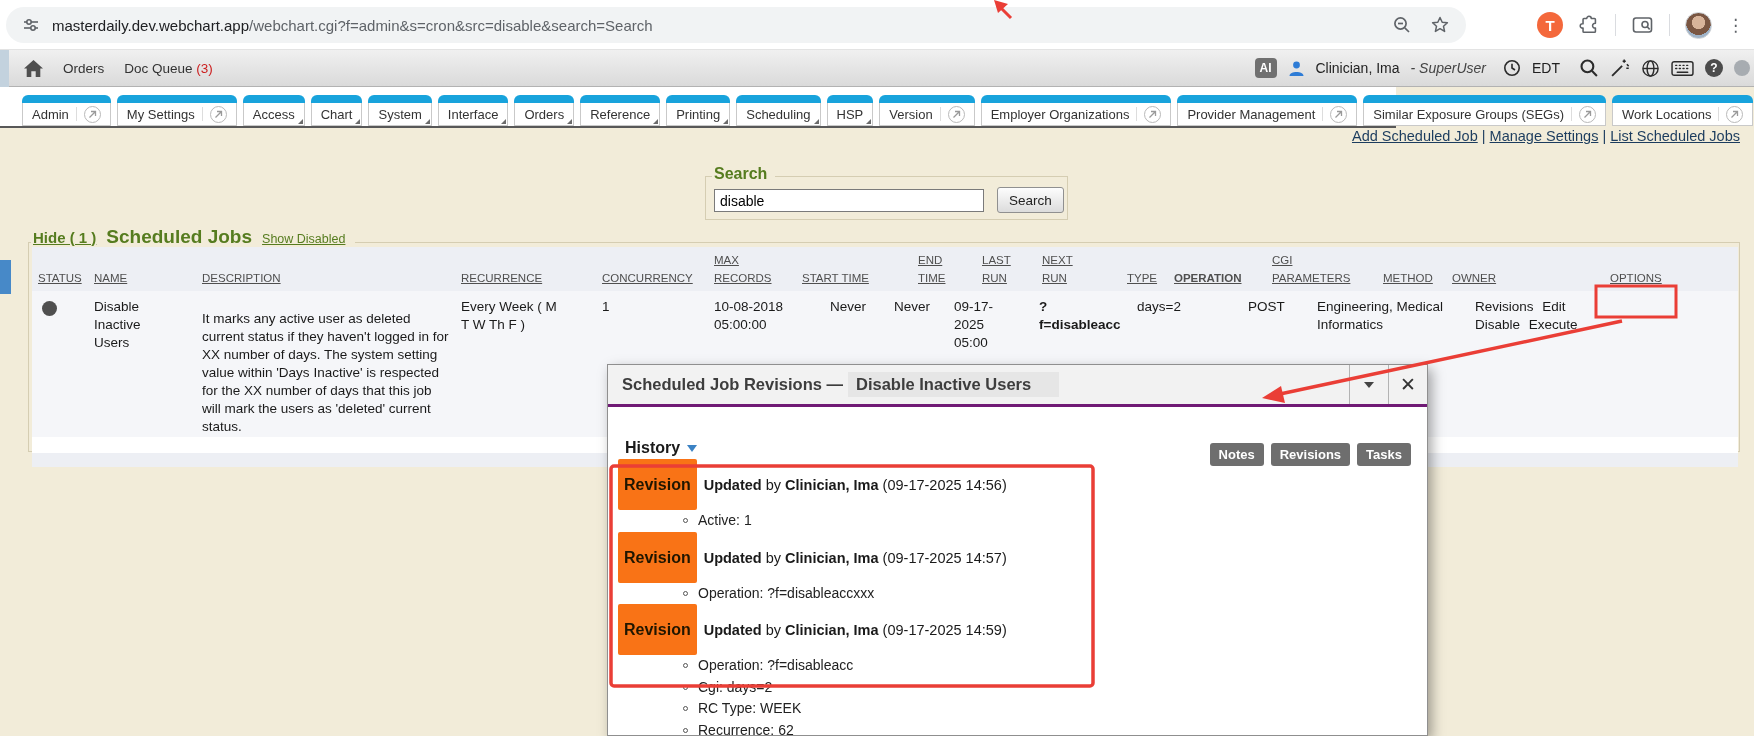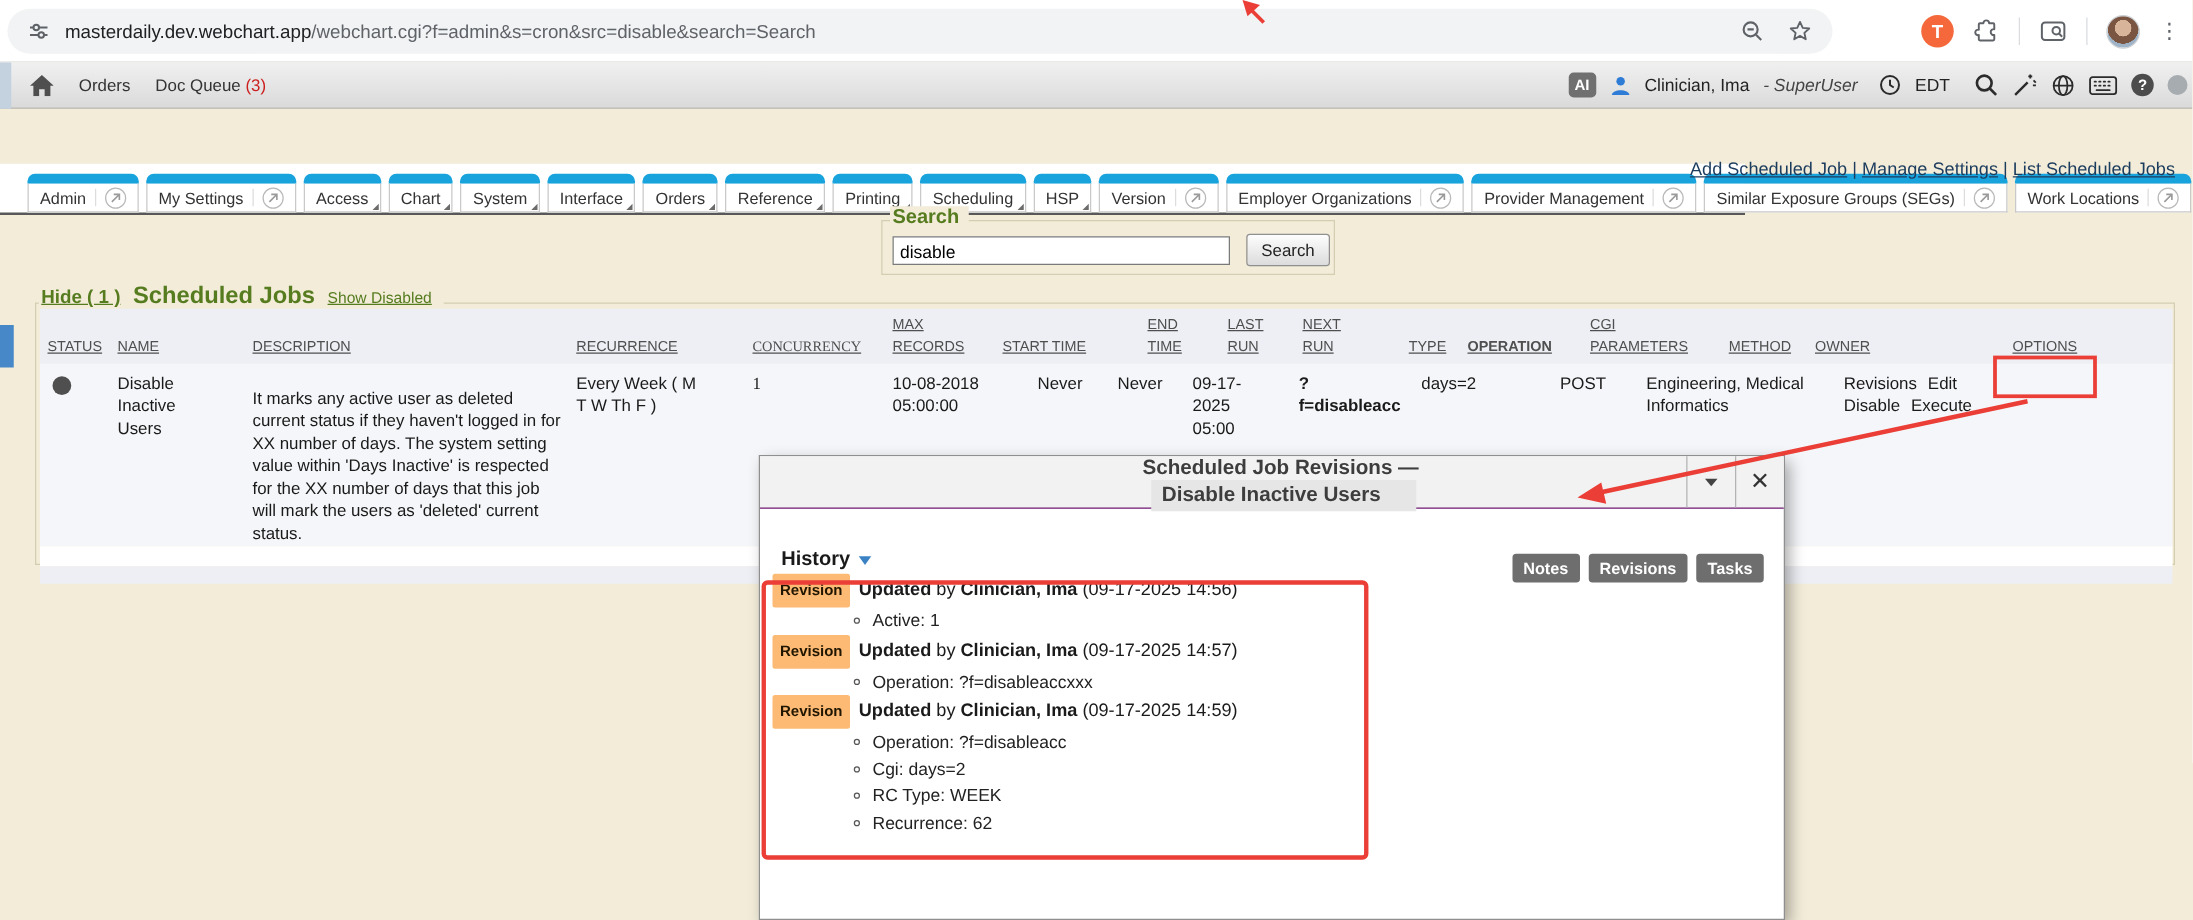--- a/index.html
+++ b/index.html
@@ -27,21 +27,21 @@
   .red-count { color:#cc1f1f; }
   .toolbar-right { position:absolute; right:4px; top:0; height:36px; display:flex; align-items:center; gap:11px; }
   .ai-badge { background:#707070; color:#fff; font-size:12px; font-weight:bold; border-radius:4px; padding:3px 5px; }
   .user-name { font-size:14px; color:#222; }
   .user-role { font-size:14px; color:#444; font-style:italic; margin-right:6px; }
   .tz { font-size:14px; color:#222; }
   .qicon { width:18px; height:18px; background:#4c4c4c; color:#fff; border-radius:50%; font-size:12px; font-weight:bold; display:flex; align-items:center; justify-content:center; }
   .gray-dot { width:16px; height:16px; border-radius:50%; background:#a7acb1; }
 
   
-  .tab-bar { position:absolute; left:0; top:87px; width:1396px; height:41px; background:#fff; border-bottom:2px solid #585858; display:flex; align-items:flex-end; padding-left:22px; gap:6px;margin-top:44px; }
+  .tab-bar { position:absolute; left:0; top:87px; width:1396px; height:41px; background:#fff; border-bottom:2px solid #585858; display:flex; align-items:flex-end; padding-left:22px; gap:6px; }
   .tab { position:relative; height:31px; display:flex; flex-direction:column; cursor:pointer; margin-bottom:0; }
   .tab-cap { height:8px; background:#18a3dc; border-radius:6px 6px 0 0; }
   .tab-body { position:relative; flex:1; background:#fff; border:1px solid #c9c9c9; border-top:none; display:flex; align-items:center; padding:0 9px; gap:7px; }
   .tab-label { font-size:13px; color:#333; white-space:nowrap; }
   .tab-divider { width:1px; height:14px; background:#ddd; }
   .ext-circ { width:17px; height:17px; min-width:17px; border:1px solid #b9b9b9; border-radius:50%; display:flex; align-items:center; justify-content:center; }
   .corner { position:absolute; right:1px; bottom:1px; width:0; height:0; border-bottom:5px solid #6b6b6b; border-left:5px solid transparent; }
 
   
   .strip-gray { position:absolute; left:0; top:50px; width:9px; height:37px; background:#c3d2de; }
@@ -67,41 +67,41 @@
 
   .jobs-table { position:absolute; left:3px; top:4px; width:1706px; }
   .jt-header { display:flex; align-items:flex-end; height:44px; background:#edeff4; padding-bottom:4px; }
   .hcell { padding:0 6px; }
   .hlink { font-size:11.5px; color:#4f4f4f; text-decoration:underline; line-height:1.35; cursor:pointer; }
   .jt-row { display:flex; background:#f5f6f9; min-height:129px; }
   .jt-row > div { padding:7px 6px 0 6px; font-size:13.5px; color:#1a1a1a; line-height:1.34; }
   .jt-gap { height:16px; background:#fff; }
   .jt-stripe { height:14px; background:#edeff4; }
   .c0{width:56px;} .c1{width:108px; padding-right:18px!important;} .c2{width:259px;margin-top:12px;} .c3{width:141px; padding-right:30px!important;}
-  .c4{width:112px;font-family:Liberation Serif, serif;} .c5{width:88px;} .c6{width:116px;} .c7{width:64px;} .c8{width:60px;} .c9{width:85px; padding-right:28px!important;}
+  .c4{width:112px;} .c5{width:88px;} .c6{width:116px;} .c7{width:64px;} .c8{width:60px;} .c9{width:85px; padding-right:28px!important;}
   .c10{width:47px;} .c11{width:98px;font-weight:bold;} .c12{width:111px;} .c13{width:69px;} .c14{width:158px;} .c15{width:128px;}
   .status-dot { width:15px; height:15px; border-radius:50%; background:#4f4f4f; margin:3px 0 0 4px; }
   .opt-link { cursor:pointer; margin-right:5px; }
 
   
   .dialog { position:absolute; left:607px; top:364px; width:821px; height:372px; background:#fff; border:1px solid #8f8f8f; box-shadow:4px 5px 12px rgba(0,0,0,.35); z-index:10; }
-  .dlg-titlebar { position:relative; height:42px; background:#f2f2f2; border-bottom:1px solid #701a75; display:flex; align-items:center; padding-left:14px;flex-direction:column; }
+  .dlg-titlebar { position:relative; height:42px; background:#f2f2f2; border-bottom:3px solid #701a75; display:flex; align-items:center; padding-left:14px; }
   .dlg-title { font-size:16.5px; font-weight:bold; color:#3d3d3d; }
   .dlg-subject { font-size:16.5px; font-weight:bold; color:#3d3d3d; background:#e6e6e6; padding:3px 28px 3px 8px; margin-left:5px; }
   .dlg-btn { position:absolute; top:0; height:100%; width:39px; border-left:1px solid #b3b3b3; display:flex; align-items:center; justify-content:center; cursor:pointer; }
   .dlg-caret { right:39px; }
   .caret-shape { width:0; height:0; border-left:5px solid transparent; border-right:5px solid transparent; border-top:6px solid #444; }
   .dlg-close { right:0; font-size:19px; color:#333; font-weight:bold; }
   .history { position:absolute; left:17px; top:74px; font-size:16px; font-weight:bold; color:#1a1a1a; display:flex; align-items:center; gap:7px; }
   .hist-caret { width:0; height:0; border-left:5px solid transparent; border-right:5px solid transparent; border-top:7px solid #3b82c4; }
   .dlg-buttons { position:absolute; right:16px; top:78px; display:flex; gap:7px; }
   .dlg-buttons button { background:#6e6e6e; color:#fff; border:none; border-radius:3px; font-size:13px; font-weight:bold; padding:4px 9px; font-family:"Liberation Sans",sans-serif; cursor:pointer; }
   .rev-list { position:absolute; left:10px; top:94px; width:600px; }
   .rev-head { line-height:23px; font-size:14.5px; color:#1a1a1a; }
-  .badge { display:inline-block; background:#fdba74; color:#201600; font-size:12px; font-weight:bold; padding:2px 6px; border-radius:2px; margin-right:7px; }
+  .badge { display:inline-block; background:#f97316; color:#201600; font-size:16px; font-weight:bold; padding:14px 6px; border-radius:2px; margin-right:7px; }
   .rev-det { line-height:21.5px; font-size:14px; color:#222; padding-left:65px; display:flex; align-items:center; gap:10px; }
   .ring { width:5px; height:5px; border:1px solid #555; border-radius:50%; display:inline-block; flex:none; }
 
   
   .annot { position:absolute; left:0; top:0; z-index:30; pointer-events:none; }
 </style>
 </head>
 <body>
 
 <div id="screen">

